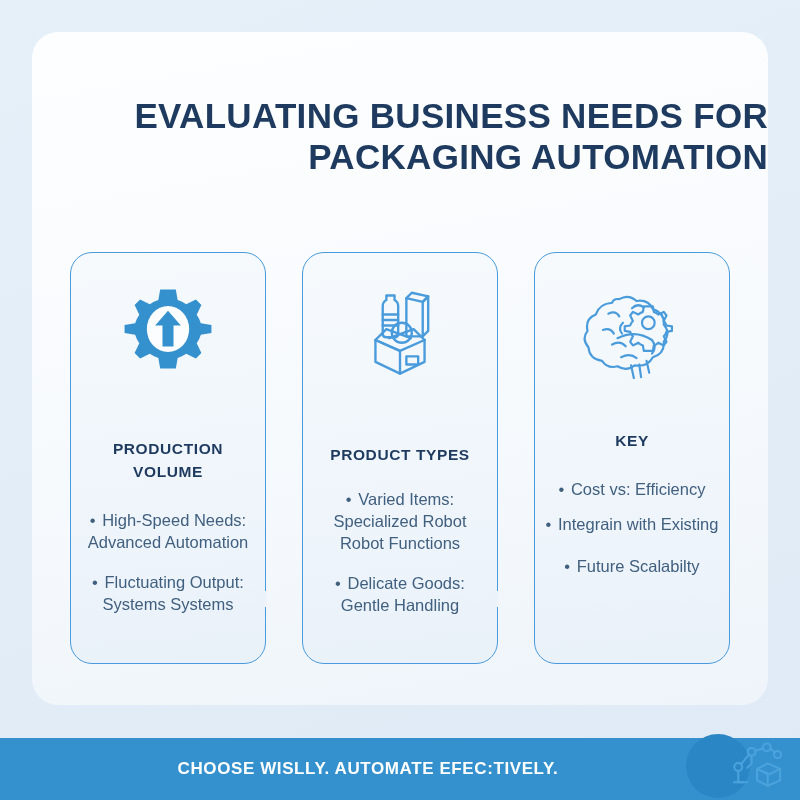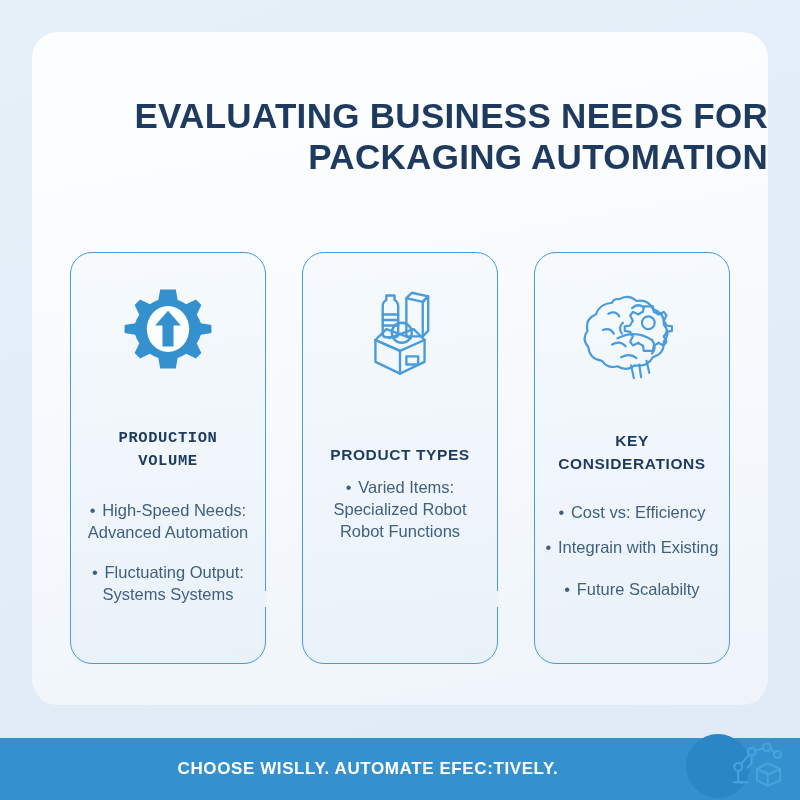--- a/index.html
+++ b/index.html
@@ -111,24 +111,24 @@
   .bullet {
     color: #41607f;
     font-size: 16.5px;
     line-height: 22px;
     text-align: center;
     margin-bottom: 18px;
   }
   .bullet .dot { margin-right: 2px; }
 
   
-  .card-1 .card-heading { margin-top: 32px; font-family: Liberation Mono, monospace; }
+  .card-1 .card-heading { margin-top: 42px; }
   .card-2 .card-heading { margin-top: 48px; }
   .card-3 .card-heading { margin-top: 34px; }
-  .card-2 .card-bullets { margin-top: 10px; }
+  .card-2 .card-bullets { margin-top: 22px; }
   .card-3 .bullet { margin-bottom: 13px; }
   .card-3 .bullet:last-child { margin-top: 20px; }
 
   
   #footer {
     position: absolute;
     left: 0;
     top: 738px;
     width: 800px;
     height: 62px;
@@ -237,20 +237,25 @@
       <div class="card-heading">
         <div>PRODUCT TYPES</div>
       </div>
       <div class="card-bullets">
         <div class="bullet">
           <span class="dot">•</span>
           <span>Varied Items:</span><br>
           <span>Specialized Robot</span><br>
           <span>Robot Functions</span>
         </div>
+        <div class="bullet">
+          <span class="dot">•</span>
+          <span>Delicate Goods:</span><br>
+          <span>Gentle Handling</span>
+        </div>
       </div>
     </div>
 
     <div class="card card-3">
       <div class="card-icon">
         <svg width="102" height="98" viewBox="0 0 112 108" fill="none" stroke="#4a9bdb" stroke-width="2.4" stroke-linecap="round" stroke-linejoin="round" aria-hidden="true">
 
           <path d="M34 24 q-14 1 -18 13 q-12 5 -9 18 q-7 9 1 18 q1 13 15 15 q6 9 17 6
                    q10 6 19 -1 q14 2 20 -9 q13 -4 12 -17 q8 -10 0 -19 q1 -13 -12 -17
                    q-5 -11 -18 -9 q-9 -8 -19 -2 q-6 -1 -8 4 z"></path>
@@ -264,21 +269,20 @@
                    q-1 3 -3 5 l3 6 l-3 4 l-6 -3 q-2 2 -5 3 l-1 6 l-5 0 l-5 0 l-1 -6
                    q-3 -1 -5 -3 l-6 3 l-3 -4 l3 -6 q-2 -2 -3 -5 l-6 -1 l0 -5 l6 -1
                    q1 -3 3 -5 l-3 -6 l3 -4 l6 3 q2 -2 5 -3 l1 -6 z"></path>
           <circle cx="74" cy="46" r="7"></circle>
 
           <path d="M55 93 l3 14 M64 92 l2 14 M72 88 l3 13"></path>
         </svg>
       </div>
       <div class="card-heading">
         <div>KEY</div>
-        <div>CONSIDERATIONS</div>
       </div>
       <div class="card-bullets">
         <div class="bullet">
           <span class="dot">•</span>
           <span>Cost vs: Efficiency</span>
         </div>
         <div class="bullet">
           <span class="dot">•</span>
           <span>Integrain with Existing</span>
         </div>

